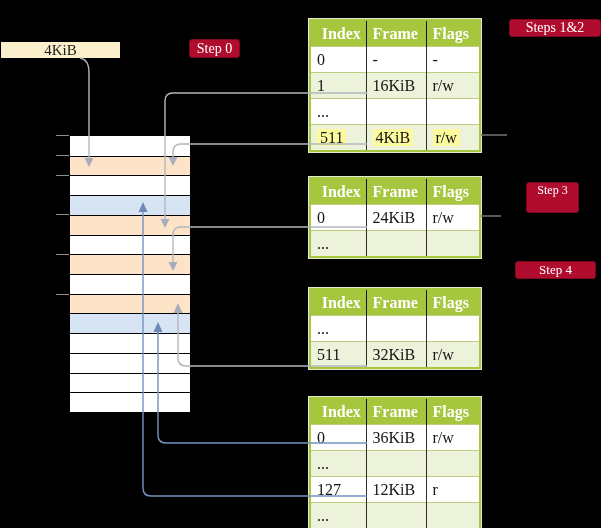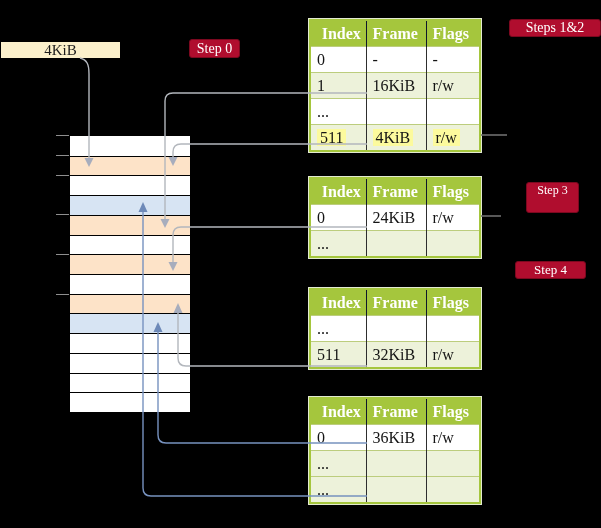--- a/index.html
+++ b/index.html
@@ -13,21 +13,21 @@
     background:#fbf0cb;color:#1b1b1b;font-size:15px;line-height:16px;text-align:center;
   }
   
   .badge{
     position:absolute;background:#b00d2e;border:1px solid #7c081f;border-radius:3px;
     color:#fff;text-align:center;font-size:14px;box-sizing:border-box;
   }
   #badge-step0 {left:189px;top:39px;width:51px;height:19px;line-height:17px;}
   #badge-steps12{left:509px;top:19px;width:92px;height:18px;line-height:16px;}
   #badge-step3 {left:526px;top:158px;width:53px;height:31px;line-height:15px;font-size:12px;margin-top:24px;}
-  #badge-step4 {left:515px;top:261px;width:71px;height:18px;line-height:16px;font-size:13px;}
+  #badge-step4 {left:515px;top:261px;width:81px;height:18px;line-height:16px;font-size:13px;}
   
   #memory{
     position:absolute;left:69px;top:135px;width:122px;height:278px;
     border:1px solid #000;box-sizing:border-box;background:#fff;
     display:grid;grid-auto-rows:1fr;z-index:1;
   }
   .mem-row{border-top:1px solid #000;}
   .mem-row:first-child{border-top:none;}
   .mem-row.white {background:#ffffff;}
   .mem-row.orange{background:#fde3c8;}
@@ -206,20 +206,25 @@
           <tr>
             <td>0</td>
             <td>36KiB</td>
             <td>r/w</td>
           </tr>
           <tr class="shaded">
             <td>...</td>
             <td></td>
             <td></td>
           </tr>
+          <tr>
+            <td>127</td>
+            <td>12KiB</td>
+            <td>r</td>
+          </tr>
           <tr class="shaded">
             <td>...</td>
             <td></td>
             <td></td>
           </tr>
         </tbody>
       </table>
     </div>
 
   <svg id="connectors" width="601" height="528" viewBox="0 0 601 528">

